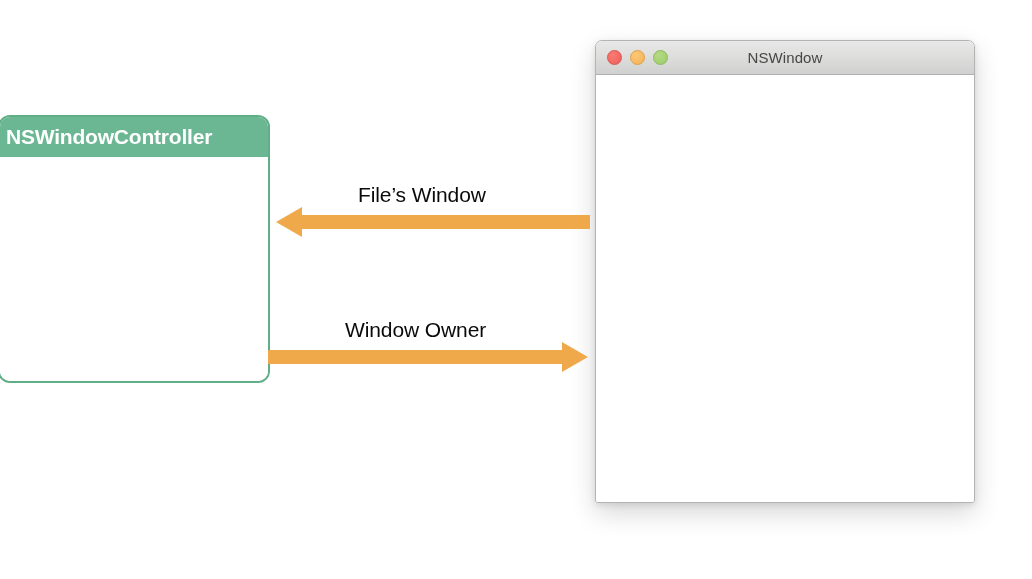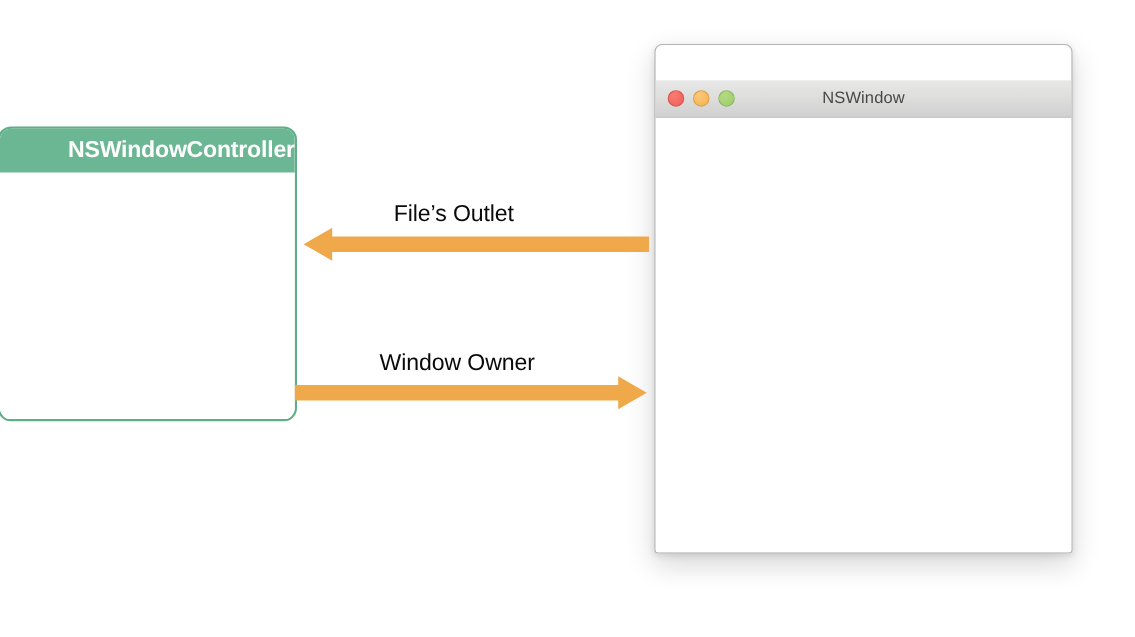--- a/index.html
+++ b/index.html
@@ -27,21 +27,21 @@
     border: 2px solid #5fae86;
     border-radius: 12px;
     background: #ffffff;
     overflow: hidden;
   }
   #controller-header {
     height: 40px;
     background: #6cb793;
     display: flex;
     align-items: center;
-    justify-content: flex-end;
+    justify-content: flex-start;
     padding-left: 6px;
   }
   #controller-title {
     color: #ffffff;
     font-size: 21px;
     font-weight: bold;
     letter-spacing: -0.2px;
     white-space: nowrap;
   }
   #controller-body {
@@ -64,21 +64,20 @@
                 0 2px 6px rgba(0,0,0,0.10);
     overflow: hidden;
   }
   #ns-titlebar {
     position: relative;
     height: 33px;
     background: linear-gradient(to bottom, #e8e8e8 0%, #dededd 45%, #d0d0d0 100%);
     border-bottom: 1px solid #b0b0b0;
     display: flex;
     align-items: center;
-    margin-top: 32px;
   }
   #traffic-lights {
     position: absolute;
     left: 11px;
     top: 0;
     bottom: 0;
     display: flex;
     align-items: center;
     gap: 8px;
   }
@@ -139,18 +138,18 @@
       <span class="tl-dot tl-max"></span>
     </div>
     <span id="ns-window-title">NSWindow</span>
   </div>
   <div id="ns-content"></div>
 </div>
 
 <svg id="arrow-files-owner-svg" class="arrow-svg" width="314" height="36">
   <polygon points="0,18 26,3 26,11 314,11 314,25 26,25 26,33" fill="#f0a94a"></polygon>
 </svg>
-<span class="arrow-label" id="label-files-owner">File’s Outlet</span>
+<span class="arrow-label" id="label-files-owner">File’s Window</span>
 
 <svg id="arrow-window-outlet-svg" class="arrow-svg" width="320" height="36">
   <polygon points="320,18 294,3 294,11 0,11 0,25 294,25 294,33" fill="#f0a94a"></polygon>
 </svg>
 <span class="arrow-label" id="label-window-outlet">Window Owner</span>
 
 </body></html>

